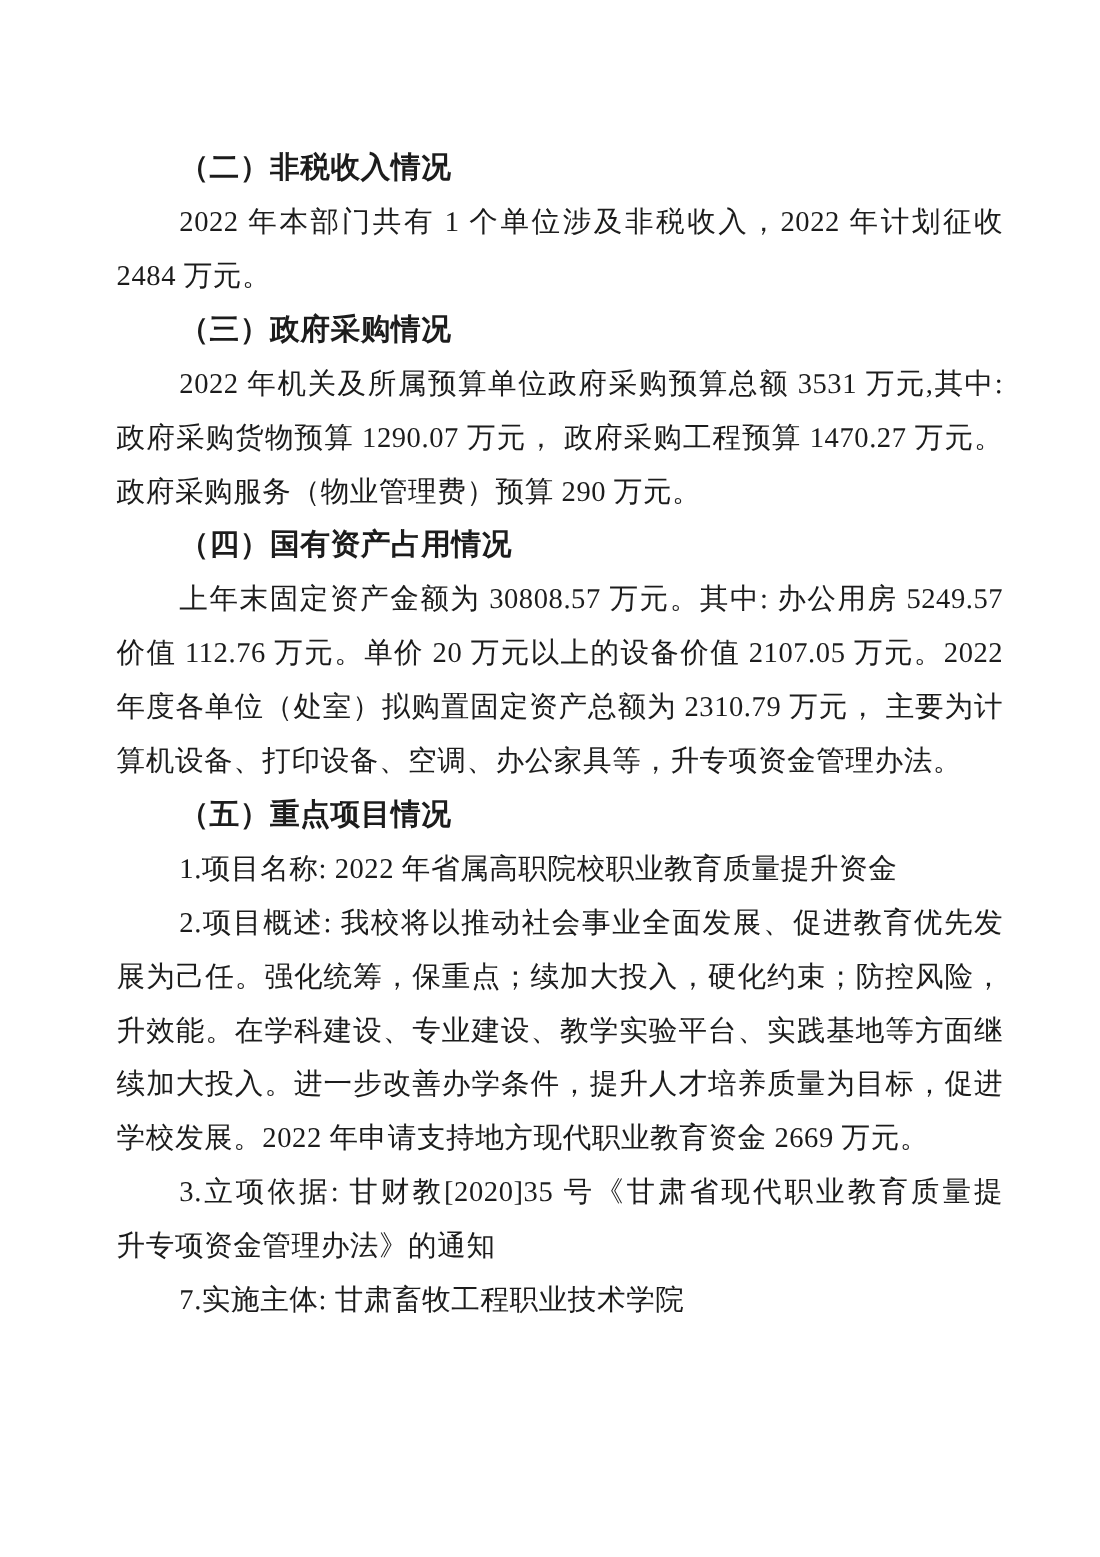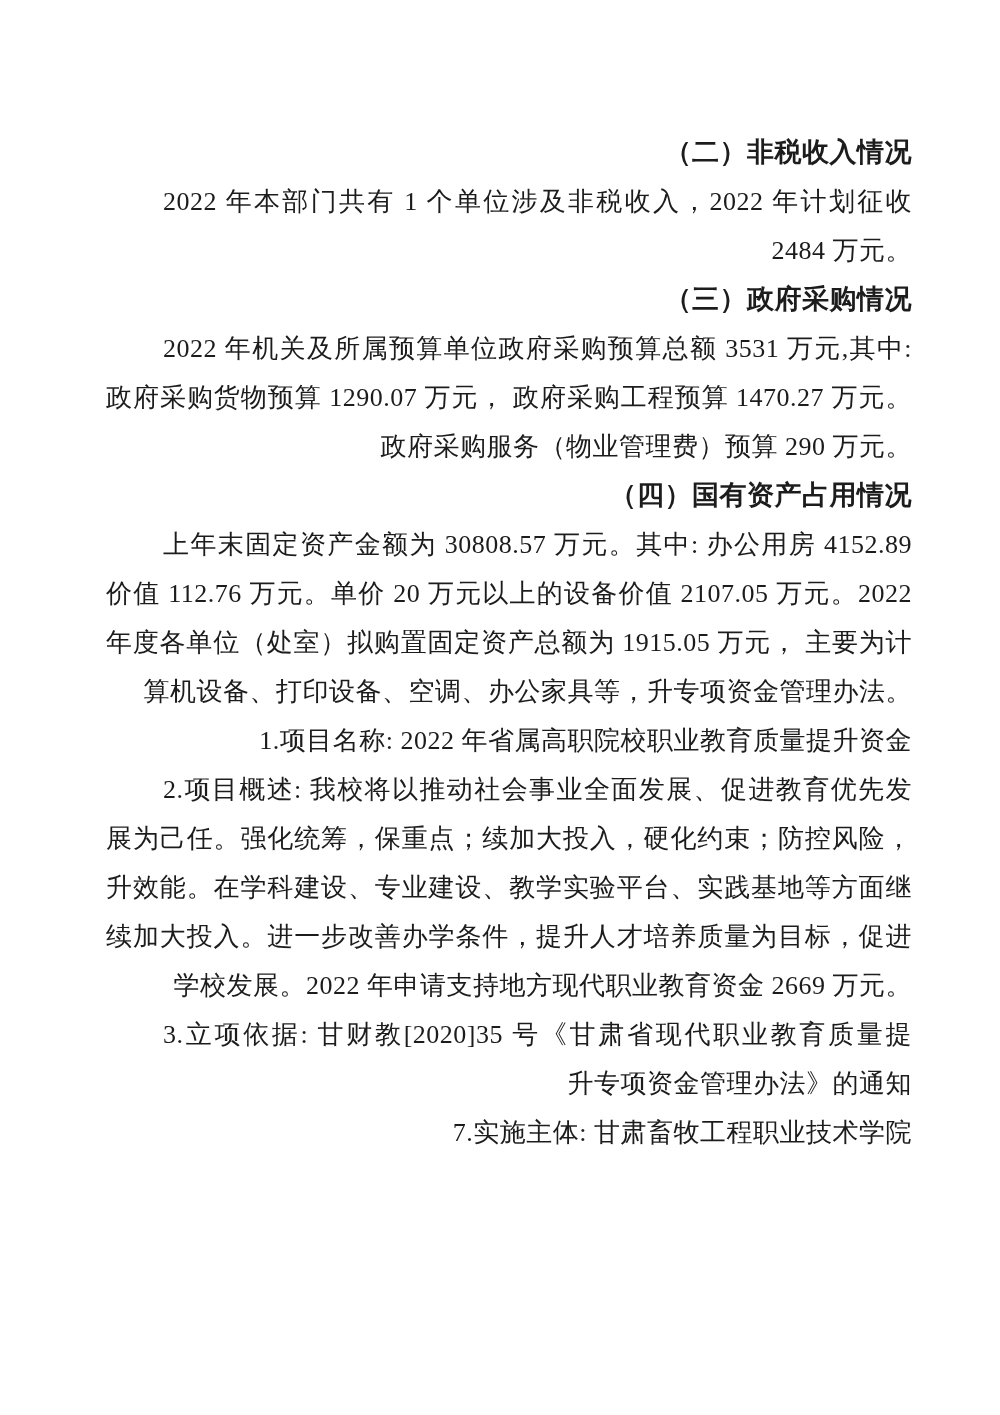--- a/index.html
+++ b/index.html
@@ -25,21 +25,21 @@
     left: 106px;
     top: 128px;
     width: 806px;
   }
   .line {
     font-size: 26px;
     line-height: 49px;
     height: 49px;
     overflow: hidden;
     white-space: nowrap;
-    text-align: right;
+    text-align: left;
     letter-spacing: 0.5px;
   }
   .line.indent {
     text-indent: 57px;
   }
   .line.fill {
     white-space: normal;
     word-break: break-all;
     text-align: justify;
     text-align-last: justify;
@@ -59,25 +59,26 @@
     <div class="line heading indent">（二）非税收入情况</div>
     <div class="line indent fill">2022 年本部门共有 1 个单位涉及非税收入，2022 年计划征收</div>
     <div class="line">2484 万元。</div>
 
     <div class="line heading indent">（三）政府采购情况</div>
     <div class="line indent fill">2022 年机关及所属预算单位政府采购预算总额 3531 万元,其中:</div>
     <div class="line fill">政府采购货物预算 1290.07 万元， 政府采购工程预算 1470.27 万元。</div>
     <div class="line">政府采购服务（物业管理费）预算 290 万元。</div>
 
     <div class="line heading indent">（四）国有资产占用情况</div>
-    <div class="line indent fill">上年末固定资产金额为 30808.57 万元。其中: 办公用房 4152.89</div>
+    <div class="line indent fill">上年末固定资产金额为 30808.57 万元。其中: 办公用房 5249.57</div>
     <div class="line fill">价值 112.76 万元。单价 20 万元以上的设备价值 2107.05 万元。2022</div>
-    <div class="line fill">年度各单位（处室）拟购置固定资产总额为 1915.05 万元， 主要为计</div>
+    <div class="line fill">年度各单位（处室）拟购置固定资产总额为 2310.79 万元， 主要为计</div>
     <div class="line">算机设备、打印设备、空调、办公家具等，升专项资金管理办法。</div>
 
+    <div class="line heading indent">（五）重点项目情况</div>
     <div class="line indent">1.项目名称: 2022 年省属高职院校职业教育质量提升资金</div>
     <div class="line indent fill">2.项目概述: 我校将以推动社会事业全面发展、促进教育优先发</div>
     <div class="line fill">展为己任。强化统筹，保重点；续加大投入，硬化约束；防控风险，提</div>
     <div class="line fill">升效能。在学科建设、专业建设、教学实验平台、实践基地等方面继</div>
     <div class="line fill">续加大投入。进一步改善办学条件，提升人才培养质量为目标，促进</div>
     <div class="line">学校发展。2022 年申请支持地方现代职业教育资金 2669 万元。</div>
     <div class="line indent fill">3.立项依据: 甘财教[2020]35 号《甘肃省现代职业教育质量提</div>
     <div class="line">升专项资金管理办法》的通知</div>
     <div class="line indent">7.实施主体: 甘肃畜牧工程职业技术学院</div>
 

